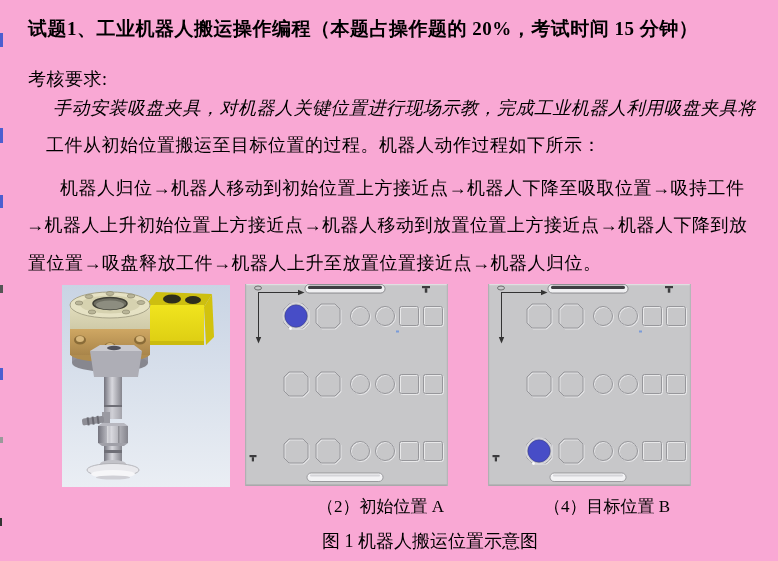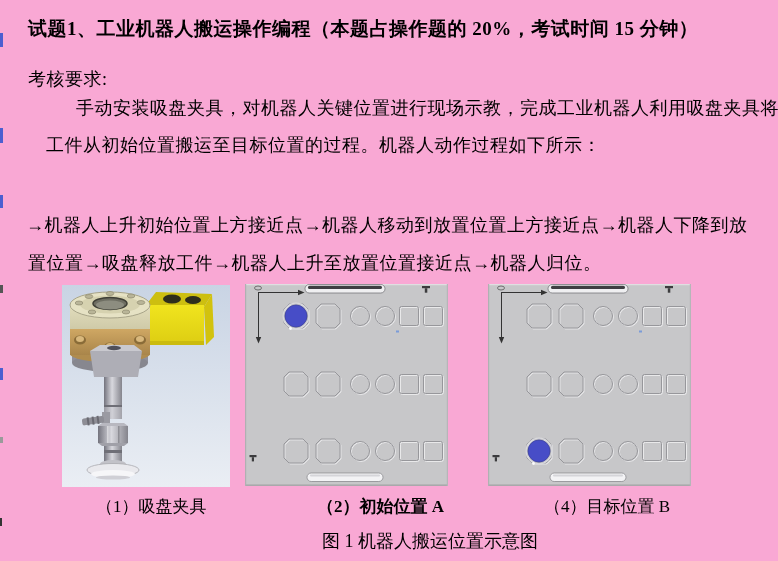--- a/index.html
+++ b/index.html
@@ -6,28 +6,28 @@
   .page {
     position:relative; width:778px; height:561px; background:#f9a8d4;
     font-family:"Liberation Serif","DejaVu Serif",serif; color:#000;
     overflow:hidden;
     padding-left:44px;
   }
   .abs { position:absolute; white-space:nowrap; }
   .title { left:28px; top:16px; font-size:19px; font-weight:bold; letter-spacing:0.5px; }
   .bodyline { font-size:18px; letter-spacing:0.5px; }
   .l-heading { left:28px; top:58px;margin-top:9px; }
-  .l-r1 { left:76px; top:96px; }
+  .l-r1 { left:53px; top:96px;font-style:italic; }
   .l-r2 { left:28px; top:133px;margin-left:18px; }
   .l-p1 { left:60px; top:176px; }
   .l-p2 { left:26px; top:213px; }
   .l-p3 { left:28px; top:251px; }
   .caption { font-size:17px; top:495px; }
   .cap1 { left:96px; }
-  .cap2 { left:317px;font-weight:bold; }
+  .cap2 { left:317px; }
   .cap3 { left:544px; }
   .figcaption { font-size:18px; left:322px; top:529px; }
   .fig { position:absolute; top:284px; }
   .fig svg { display:block; }
   .fig-gripper { left:62px; top:285px; }
   .fig-plate-a { left:245px; }
   .fig-plate-b { left:488px; }
   .stroke-dark { stroke:#97979b; stroke-width:1; fill:none; }
   .stroke-light { stroke:#ededef; stroke-width:1; fill:none; }
   .disc { fill:#474dc7; stroke:#3a3f9e; stroke-width:0.8; }
@@ -114,20 +114,21 @@
   <div class="edge-artifact" style="top:285px;width:3px;height:8px;background:#555"></div>
   <div class="edge-artifact" style="top:368px;width:3px;height:12px;background:#4c5ed0"></div>
   <div class="edge-artifact" style="top:437px;width:3px;height:6px;background:#9a9a9a"></div>
   <div class="edge-artifact" style="top:518px;width:2px;height:8px;background:#333"></div>
 
   <div class="abs title">试题1、工业机器人搬运操作编程（本题占操作题的 20%，考试时间 15 分钟）</div>
   <div class="abs bodyline l-heading">考核要求:</div>
 
   <div class="abs bodyline l-r1">手动安装吸盘夹具，对机器人关键位置进行现场示教，完成工业机器人利用吸盘夹具将</div>
   <div class="abs bodyline l-r2">工件从初始位置搬运至目标位置的过程。机器人动作过程如下所示：</div>
+  <div class="abs bodyline l-p1">机器人归位→机器人移动到初始位置上方接近点→机器人下降至吸取位置→吸持工件</div>
   <div class="abs bodyline l-p3">置位置→吸盘释放工件→机器人上升至放置位置接近点→机器人归位。</div>
   <div class="abs bodyline l-p2">→机器人上升初始位置上方接近点→机器人移动到放置位置上方接近点→机器人下降到放</div>
 
   <div class="fig fig-gripper">
     <svg width="168" height="202" viewBox="0 0 168 202">
       <rect width="168" height="202" fill="url(#bgGrip)"></rect>
 
       <g>
         <polygon points="84,20 94,7 150,9 142,22" fill="#cdbf10"></polygon>
         <ellipse cx="110" cy="14" rx="9" ry="4.5" fill="#2e2e1c"></ellipse>
@@ -215,18 +216,17 @@
 
   <div class="fig fig-plate-b">
     <svg width="203" height="202" viewBox="0 0 203 202">
       <use href="#plate-base"></use>
       <circle class="disc-rim" cx="51" cy="167" r="12.8"></circle>
       <circle class="disc" cx="51" cy="167" r="11"></circle>
       <circle cx="45.5" cy="179.5" r="1.4" fill="#fafafa"></circle>
     </svg>
   </div>
 
-  <div class="abs caption cap1">（1）吸盘夹具</div>
   <div class="abs caption cap2">（2）初始位置 A</div>
   <div class="abs caption cap3">（4）目标位置 B</div>
   <div class="abs figcaption">图 1 机器人搬运位置示意图</div>
 
 </div>
 
 </body></html>

